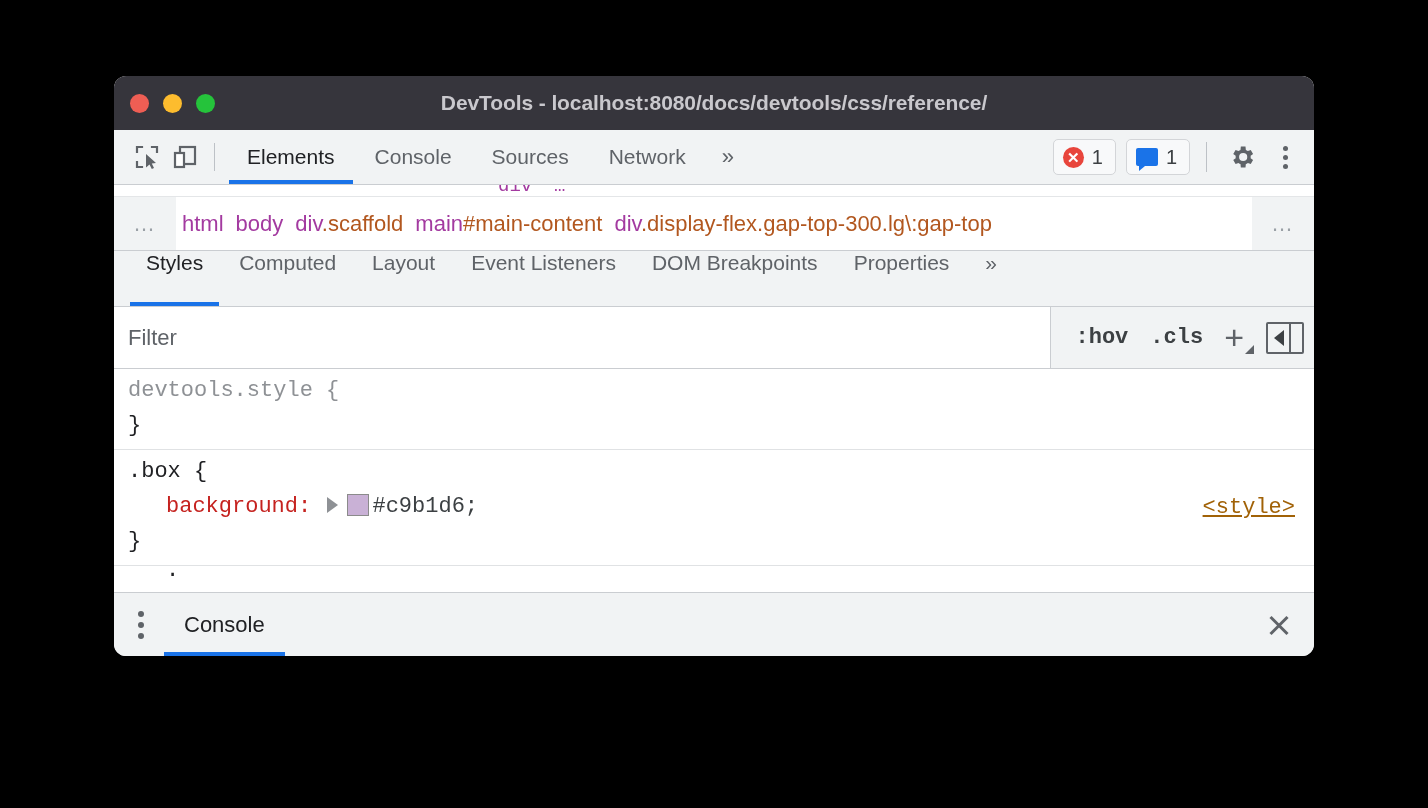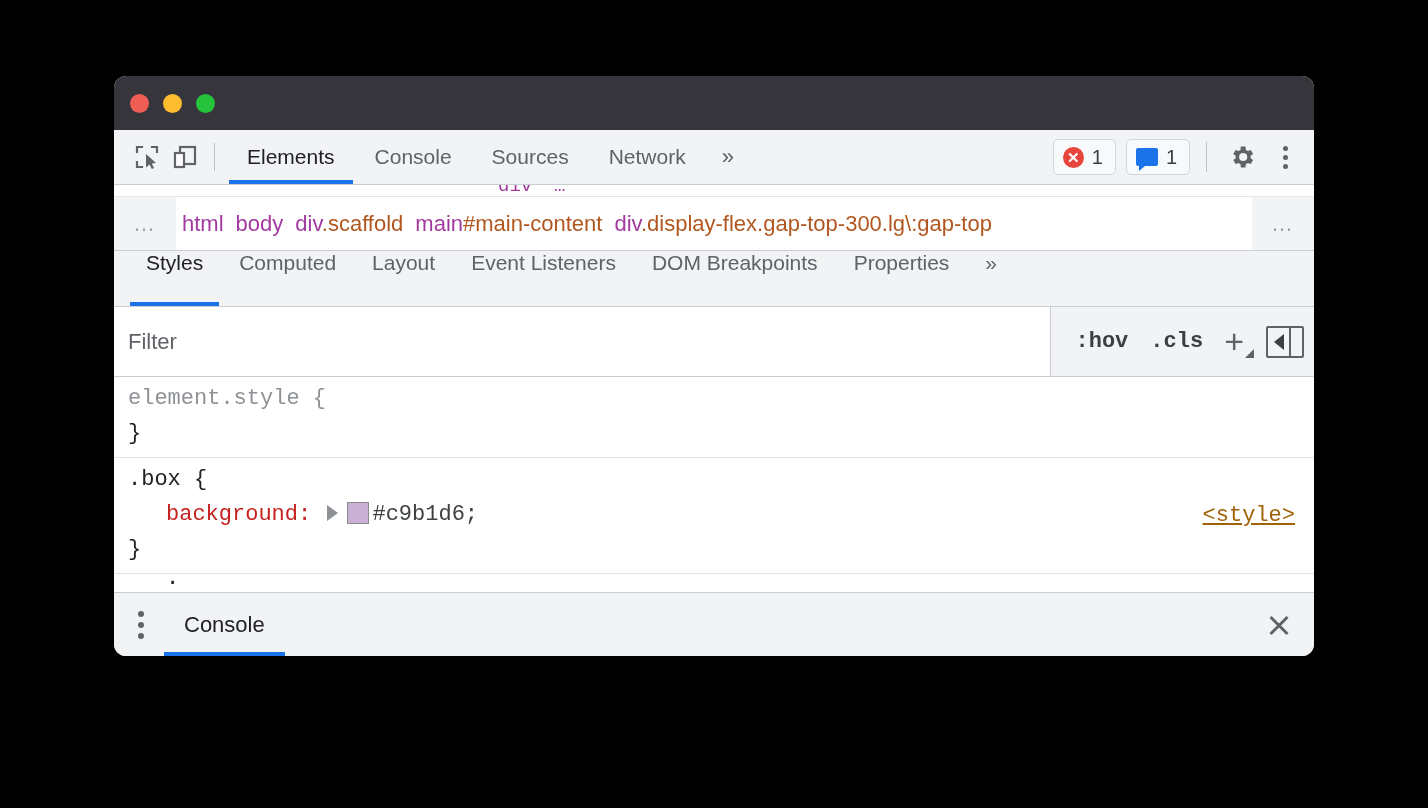--- a/index.html
+++ b/index.html
@@ -201,21 +201,21 @@
   .subtab.active::after {
     content: "";
     position: absolute;
     left: 2px; right: 2px; bottom: 0;
     height: 4px;
     background: #1a73e8;
   }
 
   
   .filterrow {
-    height: 70px;
+    height: 62px;
     background: #f1f3f4;
     border-bottom: 1px solid #cacdd1;
     display: flex;
     align-items: center;
   }
   .filter-input {
     flex: 1 1 auto;
     height: 100%;
     background: #ffffff;
     border: none;
@@ -373,20 +373,21 @@
 
 <div id="root">
   <div class="window">
 
     <div class="titlebar">
       <div class="lights">
         <span class="light red"></span>
         <span class="light yellow"></span>
         <span class="light green"></span>
       </div>
+      <div class="win-title">DevTools - localhost:8080/docs/devtools/css/reference/</div>
     </div>
 
     <div class="tabbar">
       <span class="tool-icon">
         <svg width="26" height="26" viewBox="0 0 26 26" fill="none">
           <path d="M3 8V3h5M23 8V3h-5M3 18v5h5" stroke="#5f6368" stroke-width="2.2" stroke-linecap="square"></path>
           <path d="M12 10l10 9-4.2.6 2.2 4.4-2.2 1.1-2.3-4.5L12 23.5z" fill="#5f6368"></path>
         </svg>
       </span>
       <span class="tool-icon">
@@ -495,21 +496,21 @@
         </span>
         <span class="sidebar-toggle">
           <span class="tri"></span>
         </span>
       </div>
     </div>
 
     <div class="rules">
 
       <div class="rule">
-        <div class="rule-line muted">element.style {</div>
+        <div class="rule-line muted">devtools.style {</div>
         <div class="rule-line">}</div>
       </div>
 
       <div class="rule">
         <div class="rule-line">.box {</div>
         <div class="rule-line indent"><span class="prop-name">background:</span> <span class="expand-tri"></span><span class="swatch" style="background:#c9b1d6"></span><span class="prop-value">#c9b1d6;</span></div>
         <div class="rule-line">}</div>
         <a class="origin-link" href="#">&lt;style&gt;</a>
       </div>
 

